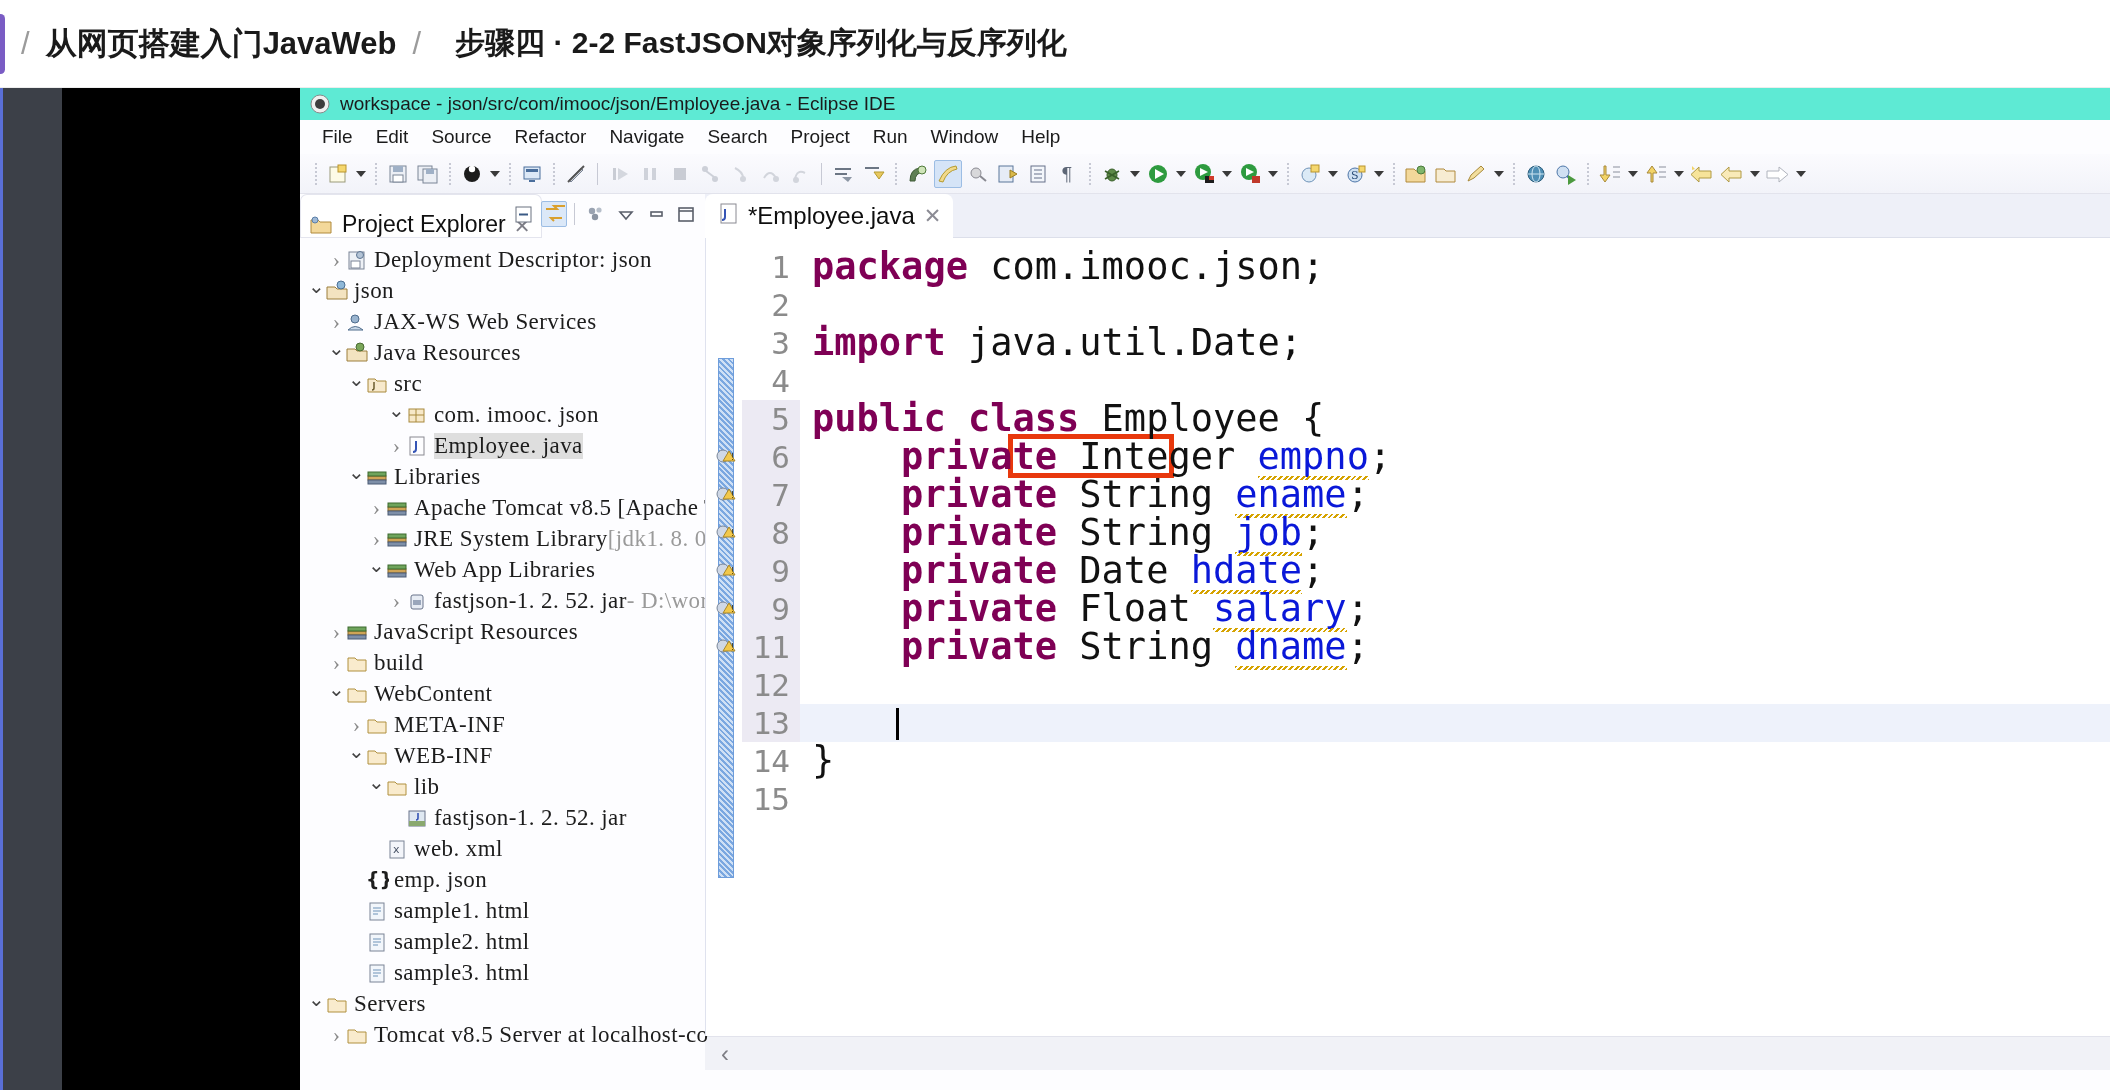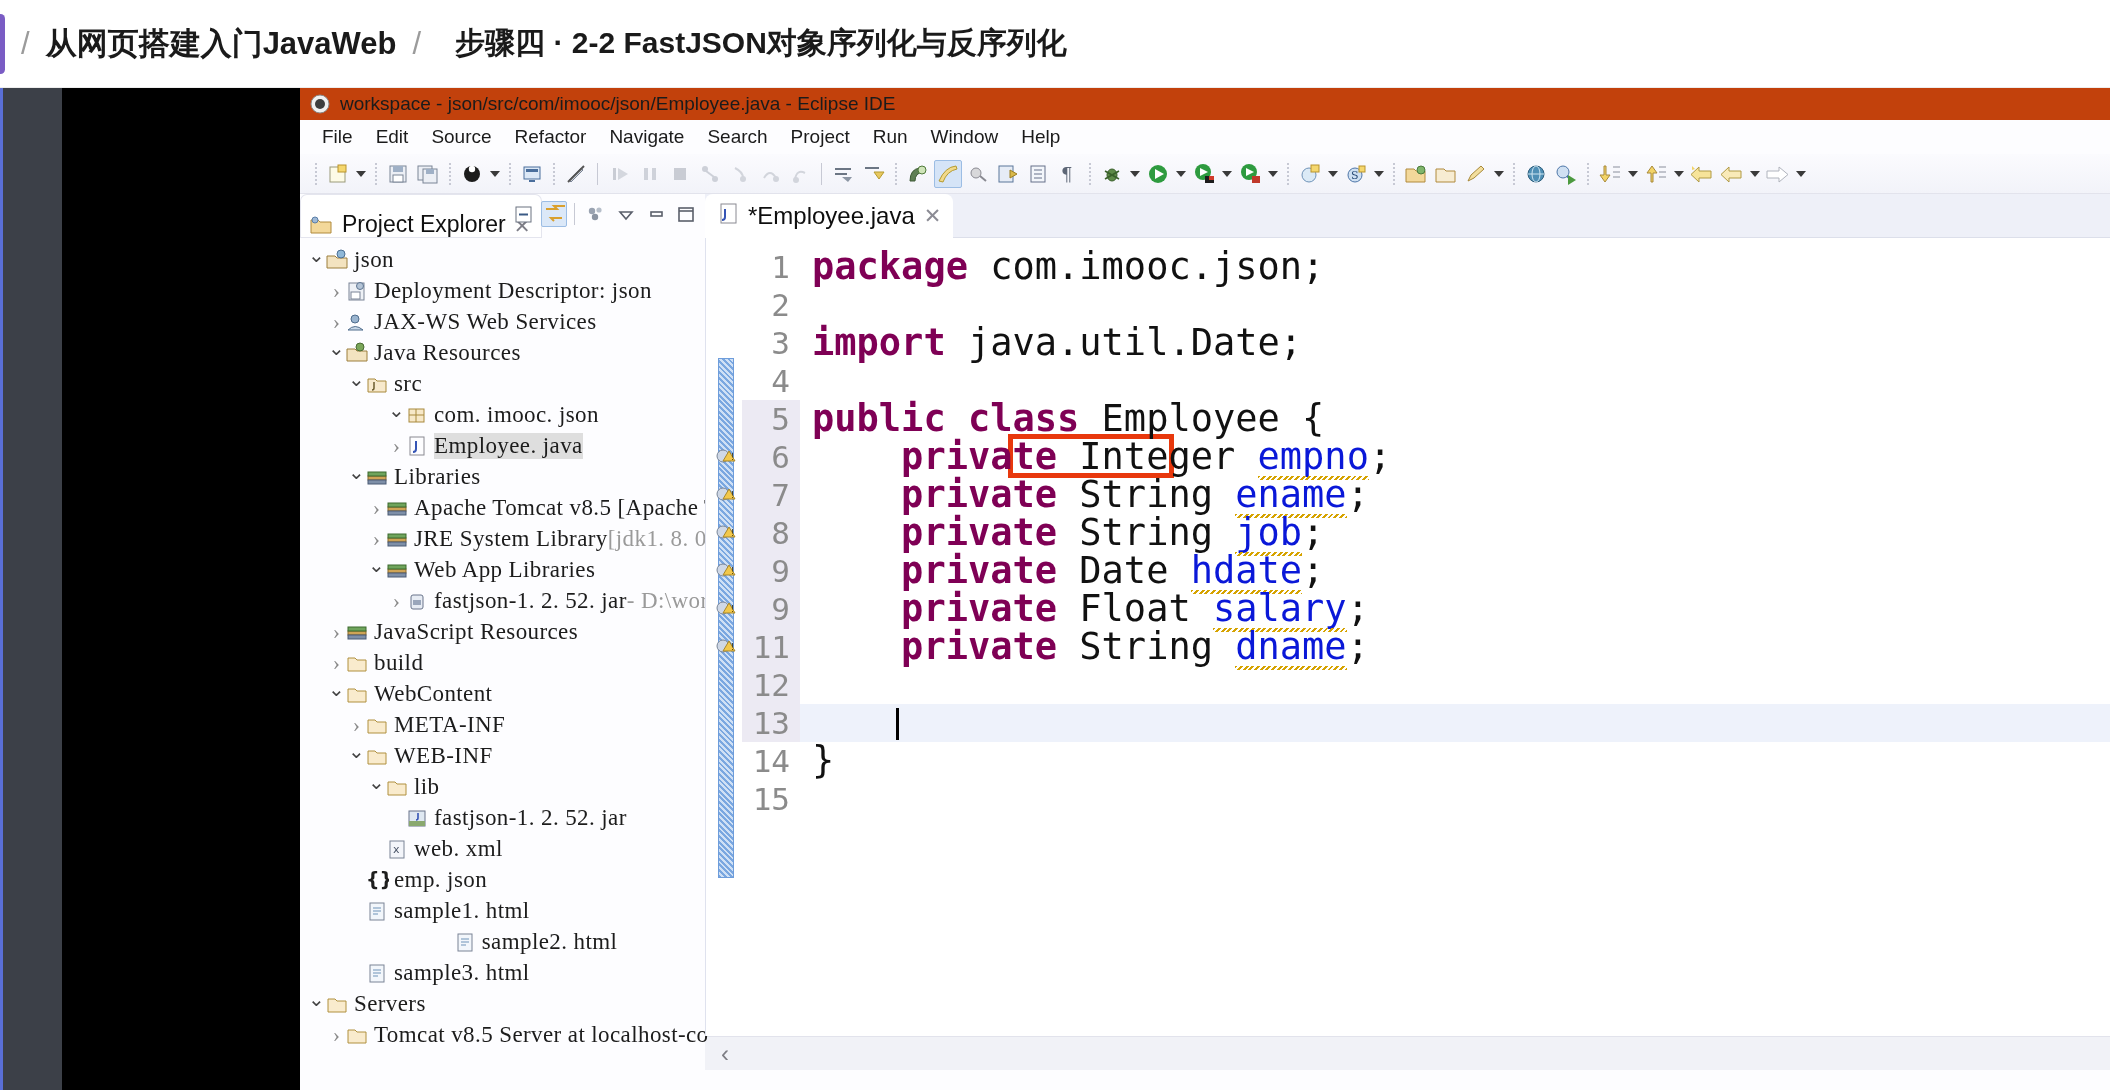--- a/index.html
+++ b/index.html
@@ -33,21 +33,21 @@
     letter-spacing:1px; overflow:hidden; white-space:nowrap;
   }
 
   
   #eclipse{
     position:absolute; left:300px; top:88px; width:1810px; height:1002px;
     background:#fdfdff; overflow:hidden;
   }
 
   #title-bar{ height:32px; display:flex; align-items:center; padding-left:10px;
-    background:#c2410c; }
+    background:#5eead4; }
   #title-bar .t-ico{ width:20px; height:20px; margin-right:10px; flex:none; }
   #title-text{ font-size:19px; color:#1b1b1b; white-space:nowrap; }
 
   #menu-bar{ height:34px; display:flex; align-items:center; padding-left:12px;
     background:#fdfdff; gap:3px; }
   .menu-item{ font-size:19px; color:#1b1b1b; padding:3px 10px; white-space:nowrap;
     cursor:default; }
 
   #tool-bar{ height:40px; display:flex; align-items:center; padding-left:10px;
     background:linear-gradient(#fbfbfe,#f2f3f9); border-bottom:1px solid #e2e3ec;
@@ -481,40 +481,40 @@
             </span>
           <span class="pe-tb">
               <svg width="22" height="20">
                 <rect x="4" y="4" width="14" height="13" fill="none" stroke="#5a5f6b" stroke-width="1.6"></rect>
                 <line x1="4" y1="7" x2="18" y2="7" stroke="#5a5f6b" stroke-width="1.6"></line>
               </svg>
             </span>
         </div>
       </div>
       <div id="pe-tree">
-          <div class="tnode" style="padding-left: 8px;">
-            <span class="tw open"></span>
-            <span class="ticon">
-              <svg width="24" height="22">
-                <path d="M2 7 h8 l2 2 h10 v10 H2 Z" fill="#f3e3c0" stroke="#9c7e3c"></path>
-                <circle cx="16" cy="5" r="4" fill="#8fb8d8" stroke="#4c6f93"></circle>
-              </svg>
-            </span>
-            <span class="tlabel">json</span>
-          </div>
           <div class="tnode" style="padding-left: 28px;">
             <span class="tw closed"></span>
             <span class="ticon">
               <svg width="24" height="22">
                 <rect x="4" y="3" width="15" height="17" fill="#eef1f6" stroke="#7a8496"></rect>
                 <rect x="6" y="12" width="9" height="7" fill="#fff" stroke="#7a8496"></rect>
                 <circle cx="15" cy="6" r="3.5" fill="#b4c4d6" stroke="#5d7491"></circle>
               </svg>
             </span>
             <span class="tlabel">Deployment Descriptor: json</span>
+          </div>
+          <div class="tnode" style="padding-left: 8px;">
+            <span class="tw open"></span>
+            <span class="ticon">
+              <svg width="24" height="22">
+                <path d="M2 7 h8 l2 2 h10 v10 H2 Z" fill="#f3e3c0" stroke="#9c7e3c"></path>
+                <circle cx="16" cy="5" r="4" fill="#8fb8d8" stroke="#4c6f93"></circle>
+              </svg>
+            </span>
+            <span class="tlabel">json</span>
           </div>
           <div class="tnode" style="padding-left: 28px;">
             <span class="tw closed"></span>
             <span class="ticon">
               <svg width="24" height="22">
                 <circle cx="10" cy="8" r="4" fill="#9ab4cf" stroke="#4f6c8c"></circle>
                 <path d="M3 19 q7 -7 15 0 Z" fill="#c9d8e8" stroke="#4f6c8c"></path>
               </svg>
             </span>
             <span class="tlabel">JAX-WS Web Services</span>
@@ -707,21 +707,21 @@
             <span class="ticon">
               <svg width="24" height="22">
                 <rect x="5" y="3" width="14" height="17" fill="#f2f6fb" stroke="#7b8496"></rect>
                 <line x1="8" y1="8" x2="16" y2="8" stroke="#6f93b8"></line>
                 <line x1="8" y1="11" x2="16" y2="11" stroke="#6f93b8"></line>
                 <line x1="8" y1="14" x2="13" y2="14" stroke="#6f93b8"></line>
               </svg>
             </span>
             <span class="tlabel">sample1. html</span>
           </div>
-          <div class="tnode" style="padding-left: 48px; justify-content: center;">
+          <div class="tnode" style="padding-left: 48px;">
             <span class="tw "></span>
             <span class="ticon">
               <svg width="24" height="22">
                 <rect x="5" y="3" width="14" height="17" fill="#f2f6fb" stroke="#7b8496"></rect>
                 <line x1="8" y1="8" x2="16" y2="8" stroke="#6f93b8"></line>
                 <line x1="8" y1="11" x2="16" y2="11" stroke="#6f93b8"></line>
                 <line x1="8" y1="14" x2="13" y2="14" stroke="#6f93b8"></line>
               </svg>
             </span>
             <span class="tlabel">sample2. html</span>

